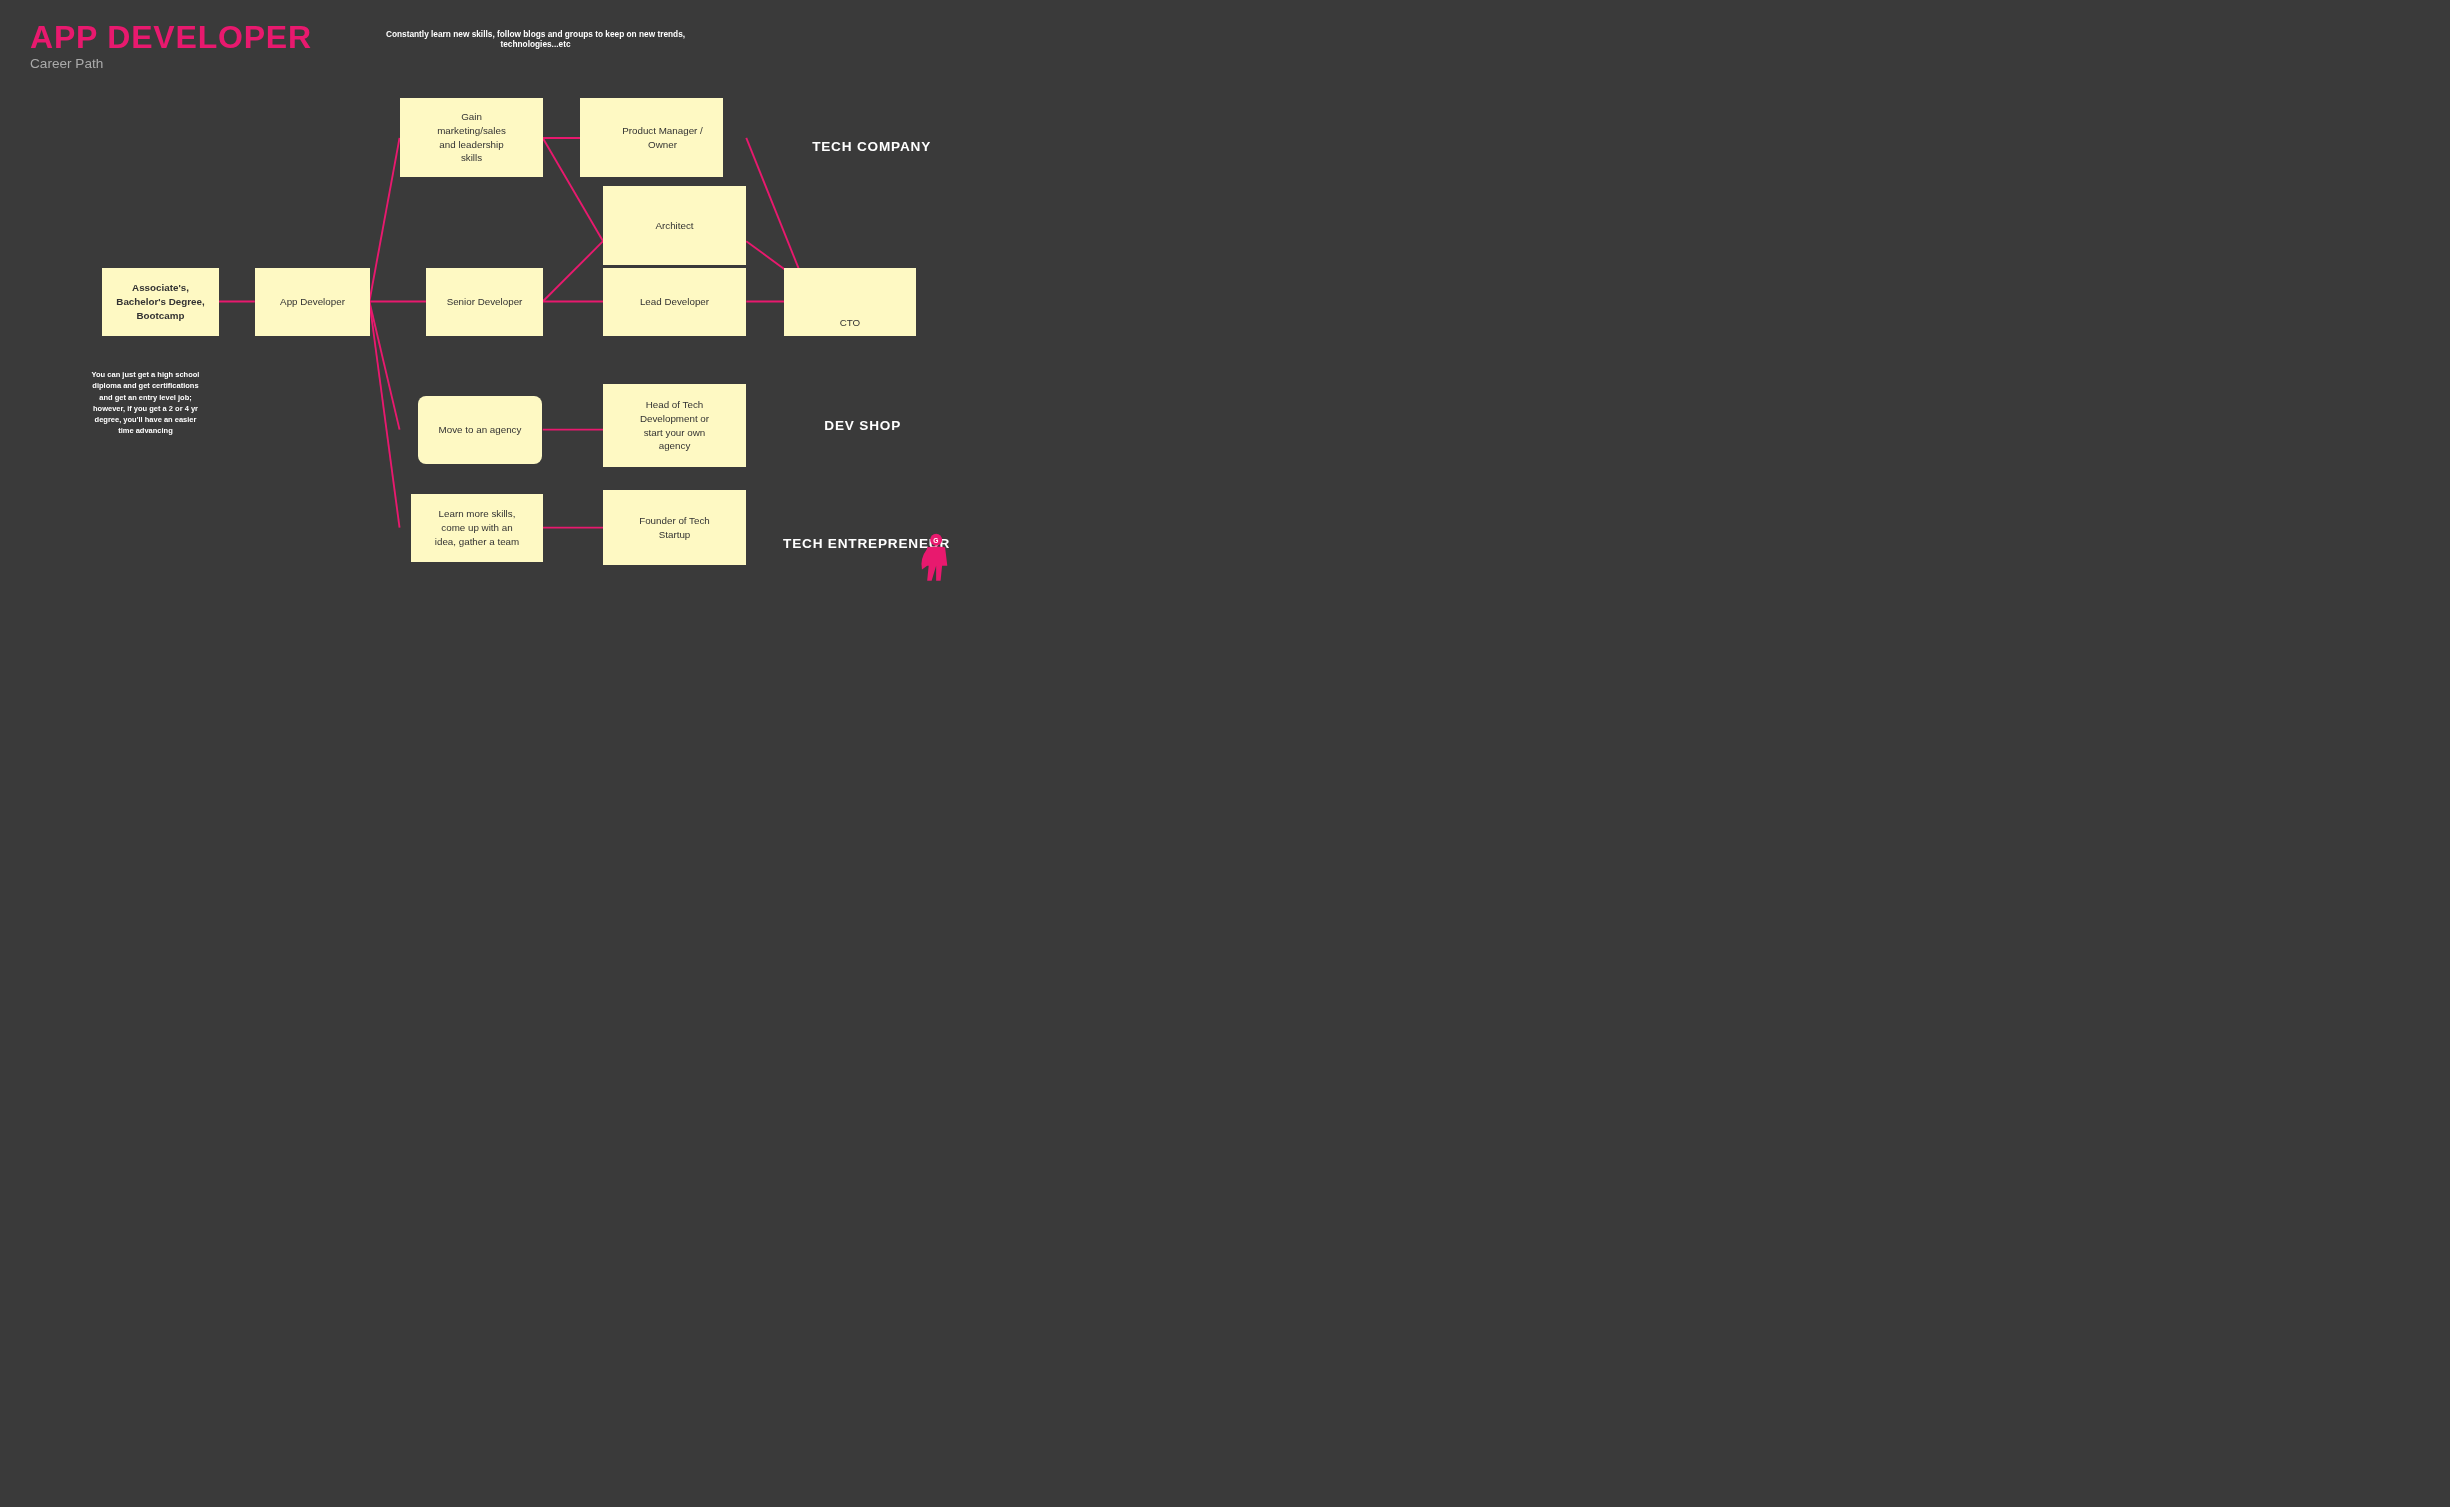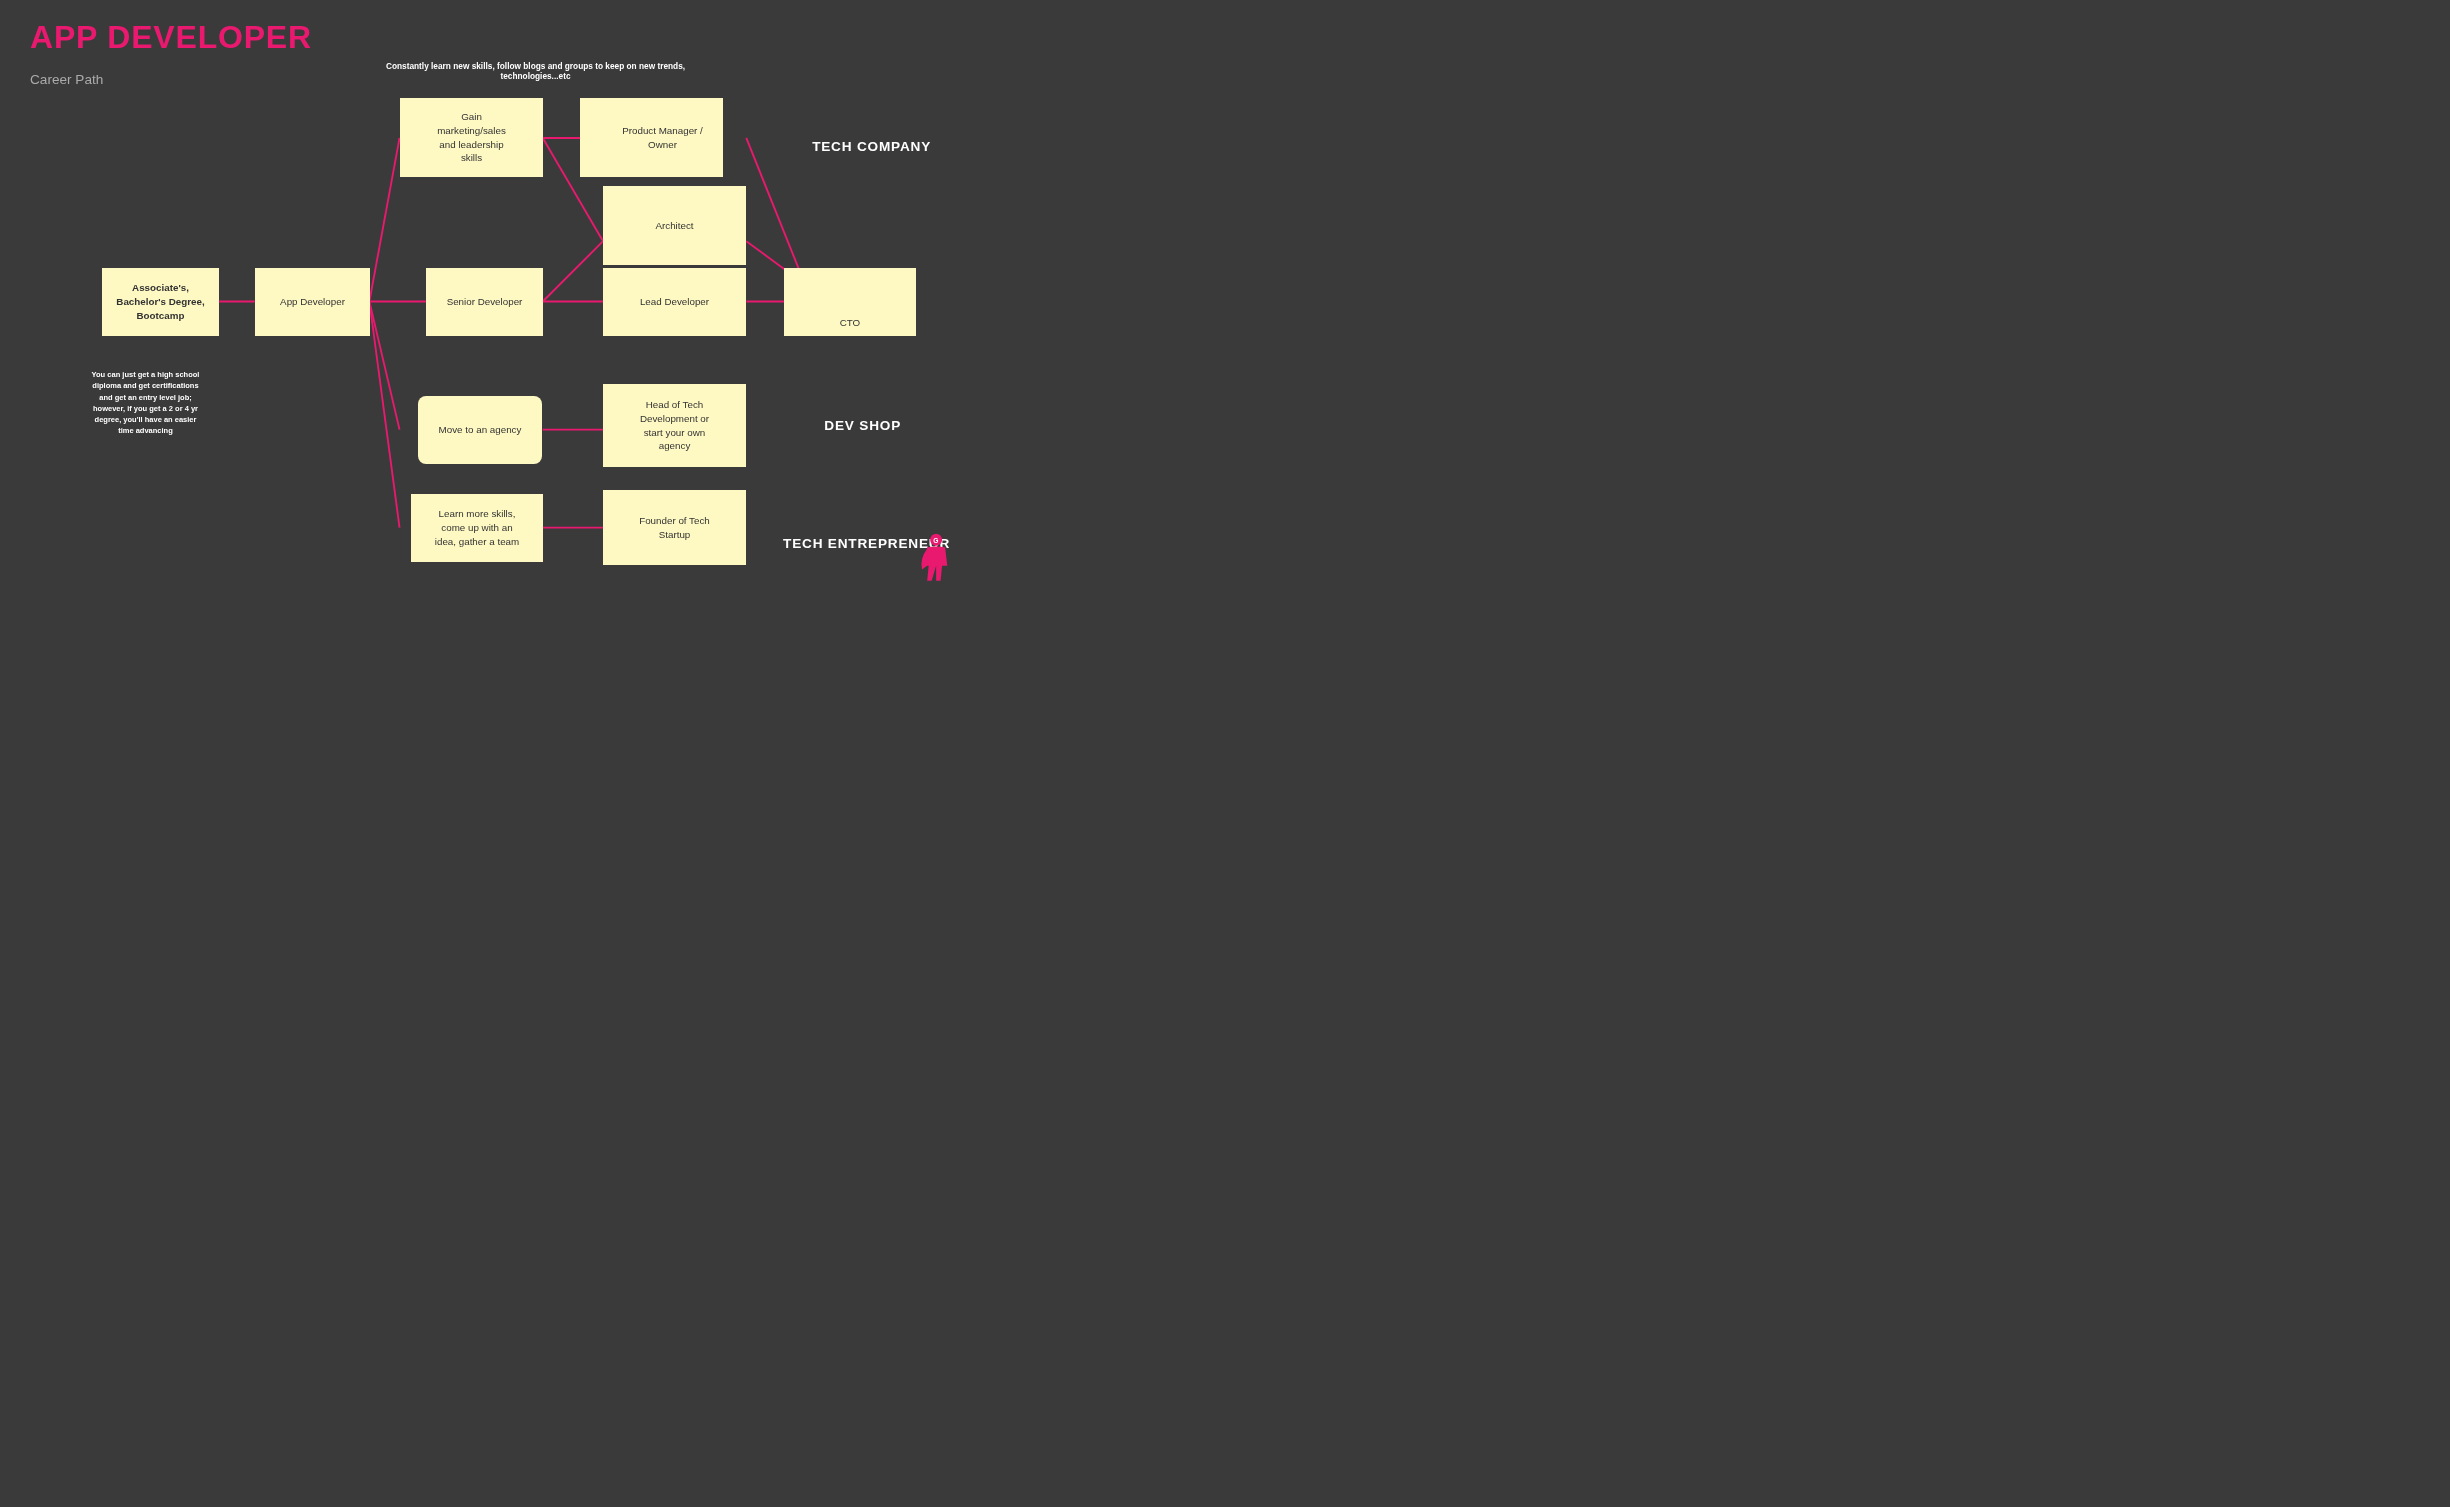--- a/index.html
+++ b/index.html
@@ -20,32 +20,31 @@
       color: #e8196e;
       font-size: 32px;
       font-weight: 900;
       letter-spacing: 0.8px;
       line-height: 1;
     }
     .page-title h2 {
       color: #aaaaaa;
       font-size: 13.6px;
       font-weight: 400;
-      margin-top: 19px;
+      margin-top: 3px;
     }
     .top-note {
       position: absolute;
       top: 29px;
       left: 362px;
       color: #ffffff;
       font-size: 8.3px;
       font-weight: 600;
       text-align: center;
       width: 347px;
-      margin-top: 32px;
     }
     .node {
       position: absolute;
       background: #fef9c3;
       border: none;
       display: flex;
       align-items: center;
       justify-content: center;
       text-align: center;
       font-size: 9.8px;

